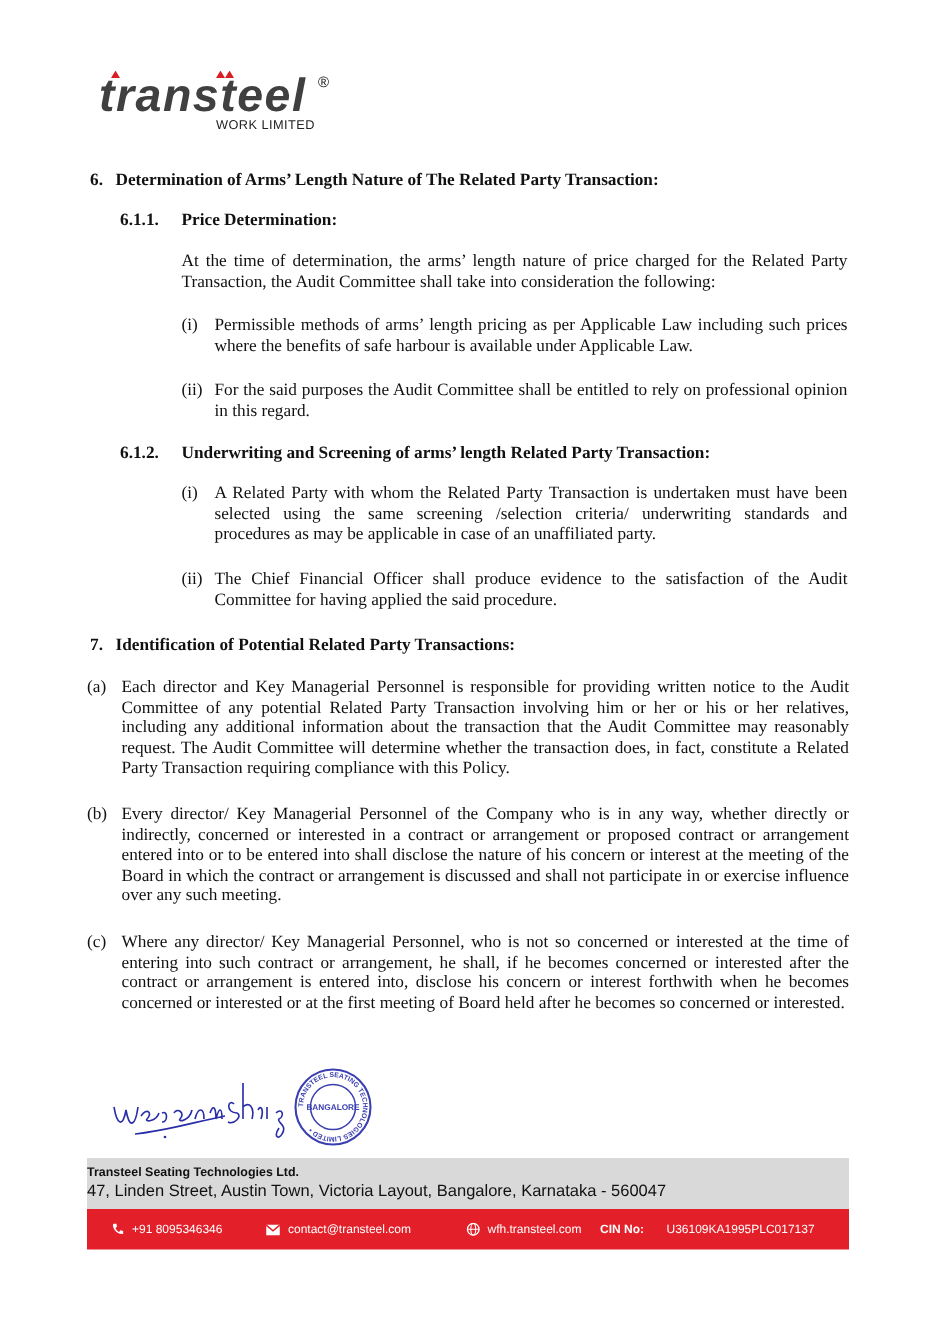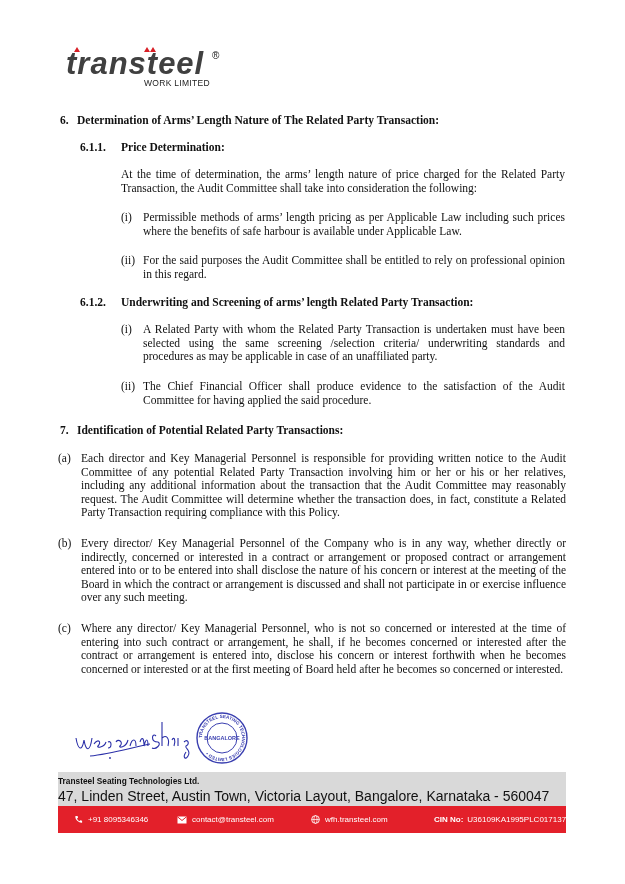--- a/index.html
+++ b/index.html
@@ -12,21 +12,21 @@
 
   .doc { position: absolute; left: 0; top: 0; width: 625px; font-size: 11.5px; line-height: 13.6px; }
   .p { position: absolute; text-align: justify; }
   .bold { font-weight: bold; }
   .num { position: absolute; }
 
   .sig { position: absolute; left: 70px; top: 708px; width: 180px; height: 60px; }
 
   .footer-gray { position: absolute; left: 58px; top: 772px; width: 508px; height: 34px; background: #d9d9d9; font-family: "Liberation Sans", sans-serif; }
   .footer-gray .company { font-weight: bold; font-size: 8.3px; margin-top: 4px; }
-  .footer-gray .addr { font-size: 14px; margin-top: 2px; }
+  .footer-gray .addr { font-size: 11px; margin-top: 2px; }
   .footer-red { position: absolute; left: 58px; top: 806px; width: 508px; height: 27px; background: #e3202a; color: #fff; font-family: "Liberation Sans", sans-serif; font-size: 8px; }
   .fitem { position: absolute; top: 9px; white-space: nowrap; display: flex; align-items: center; gap: 5px; }
   .fitem svg { display: block; }
 </style>
 </head>
 <body>
 
 <div class="logo">
   <div class="logo-word">transteel</div>
   <span class="logo-mark" style="left:8px; top:-3px;"></span>
@@ -107,17 +107,17 @@
     <span>contact@transteel.com</span>
   </div>
   <div class="fitem" style="left:253px;align-items:center;">
     <svg width="9" height="9" viewBox="0 0 10 10">
         <circle cx="5" cy="5" r="4.3" fill="none" stroke="#fff" stroke-width="1"></circle>
         <ellipse cx="5" cy="5" rx="1.8" ry="4.3" fill="none" stroke="#fff" stroke-width="0.8"></ellipse>
         <line x1="0.7" y1="5" x2="9.3" y2="5" stroke="#fff" stroke-width="0.8"></line>
       </svg>
     <span>wfh.transteel.com</span>
   </div>
-  <div class="fitem" style="left:376px; gap:4px;align-items:flex-end;">
+  <div class="fitem" style="left:342px; gap:15px;align-items:flex-end;">
     <span style="font-weight:bold;">CIN No:</span>
     <span>U36109KA1995PLC017137</span>
   </div>
 </div>
 
 </body></html>

